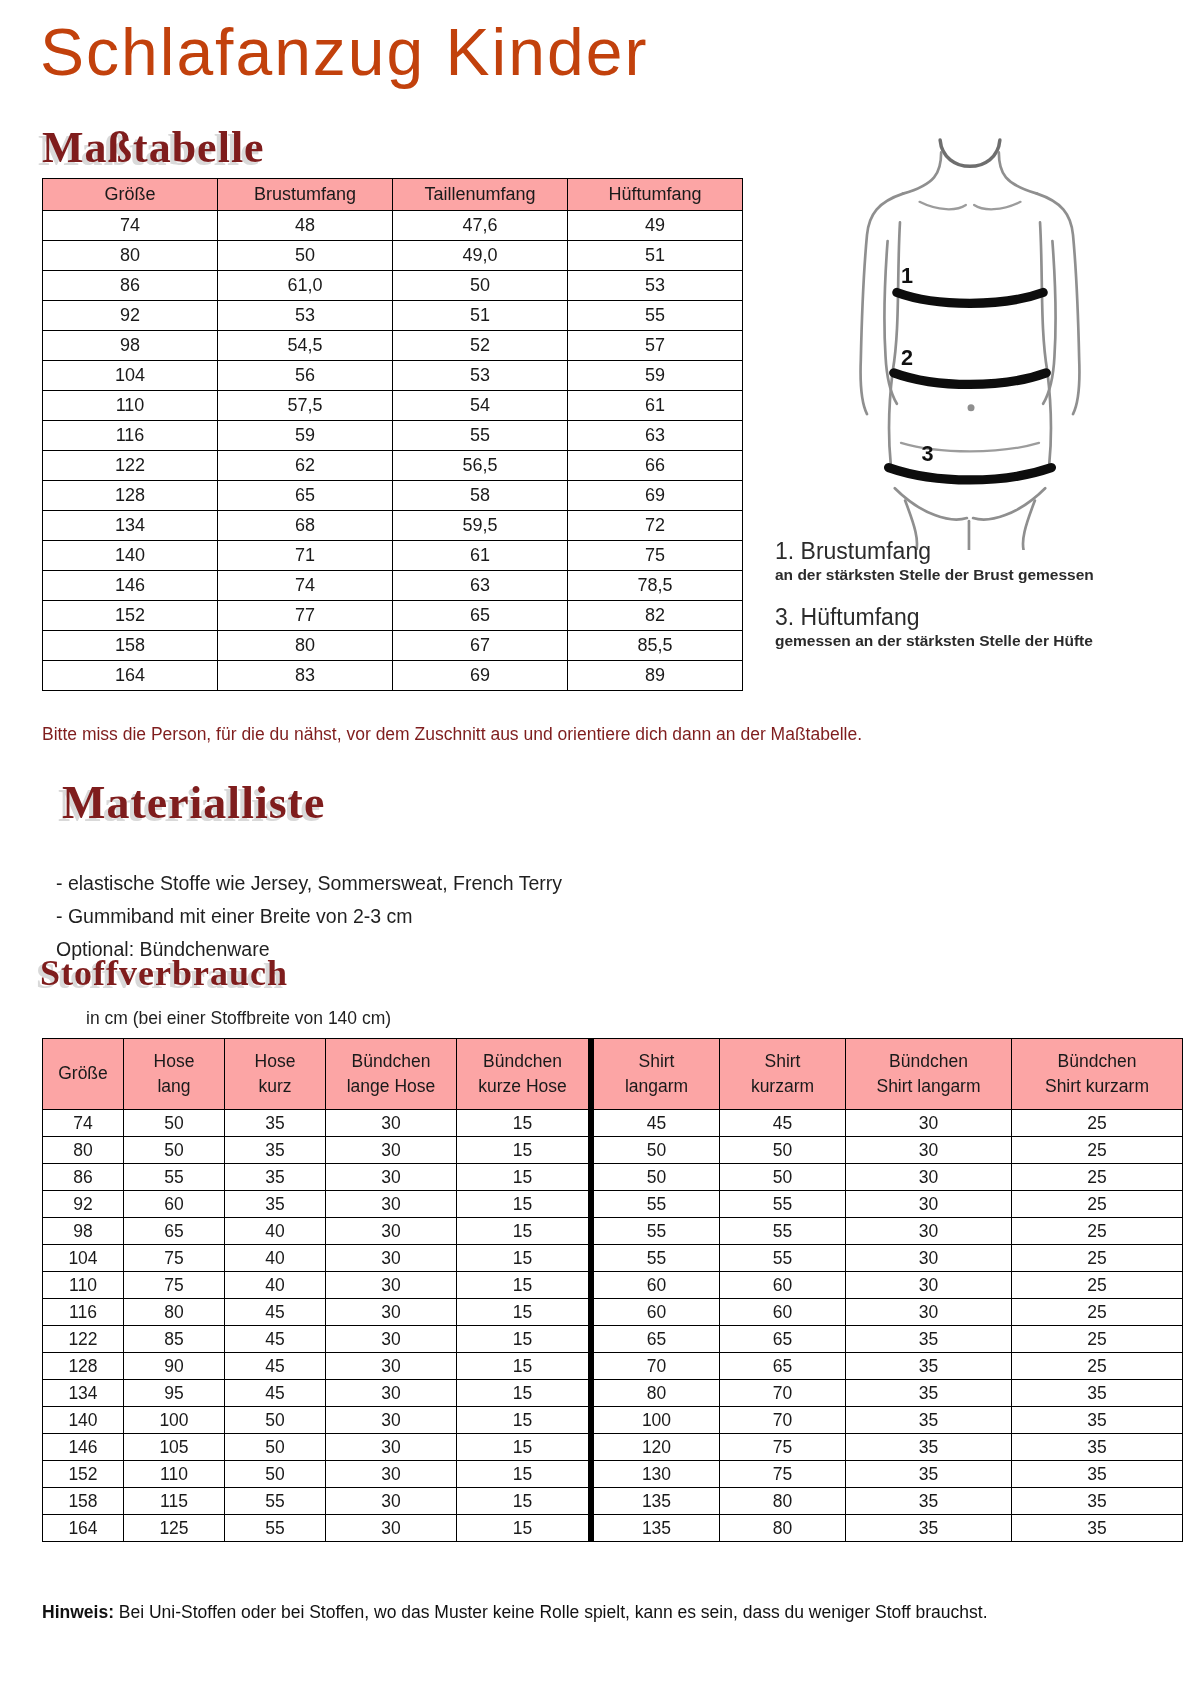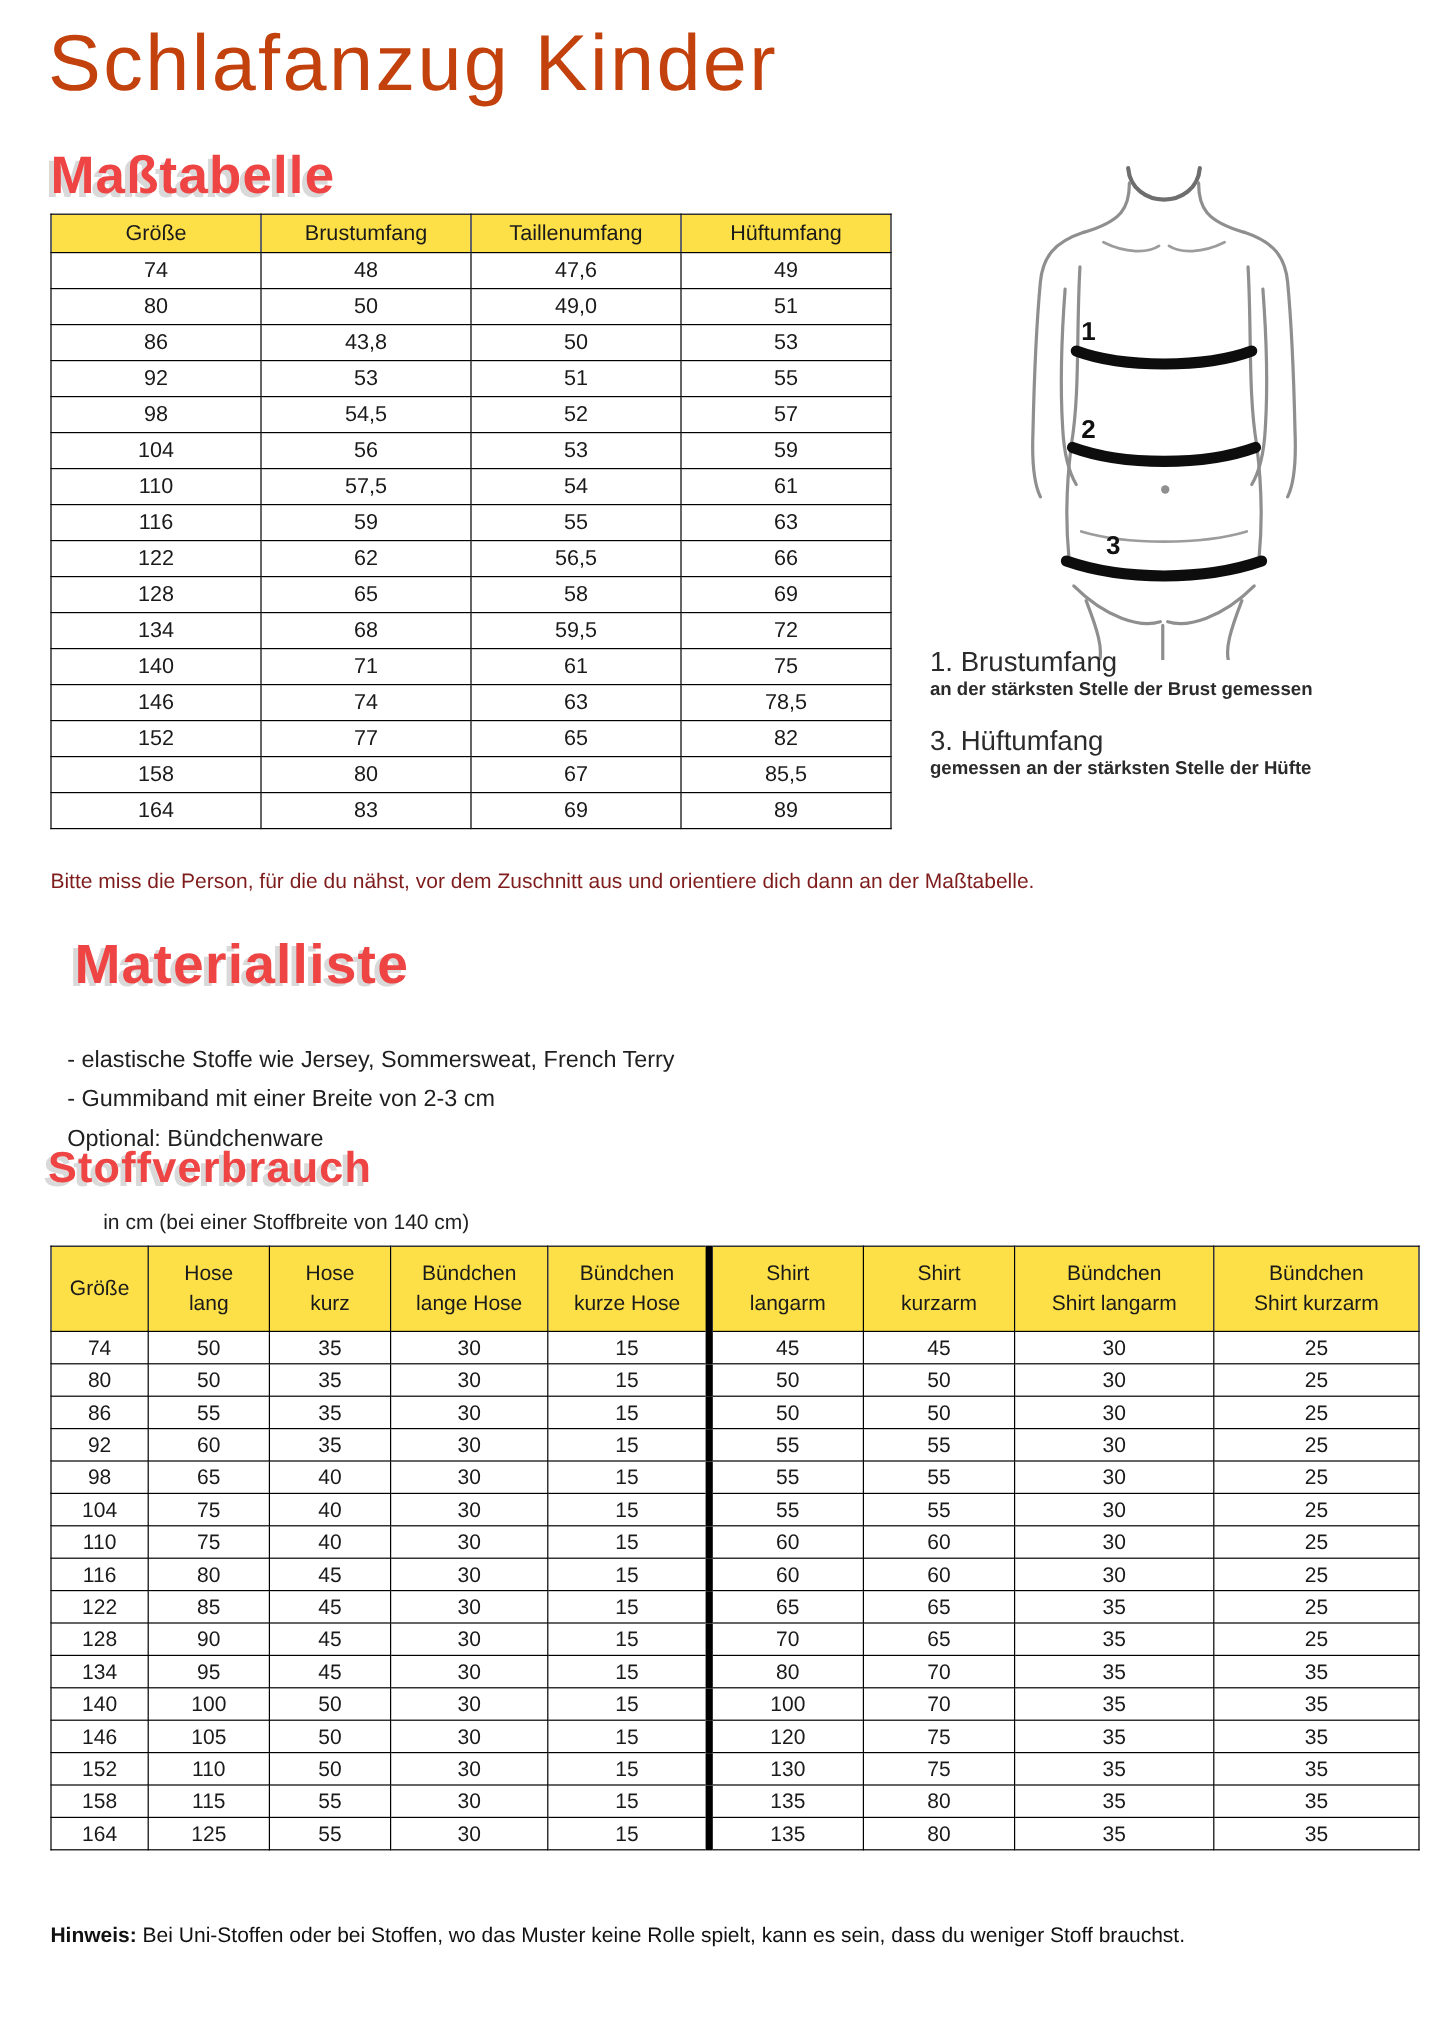--- a/index.html
+++ b/index.html
@@ -4,30 +4,30 @@
 <style>
   html,body{margin:0;padding:0;background:#fff;}
   body{width:1200px;height:1683px;position:relative;font-family:"Liberation Sans",sans-serif;color:#1a1a1a;}
   .abs{position:absolute;}
 
   
   #doc-title{left:40px;top:14px;font-size:66px;font-weight:300;letter-spacing:2px;color:#c2410c;
     font-family:Liberation Sans, sans-serif;}
 
   
-  .fancy{font-family:Liberation Sans, sans-serif;font-weight:bold;color:#ef4444;
+  .fancy{font-family:Liberation Serif, serif;font-weight:bold;color:#7f1d1d;
     text-shadow:-4px 3px 0 #d9d9d9;letter-spacing:1px;}
   #h-masstabelle{left:42px;top:122px;font-size:44px;}
   #h-materialliste{left:62px;top:776px;font-size:46px;}
   #h-stoffverbrauch{left:40px;top:952px;font-size:36px;}
 
   
   table{border-collapse:collapse;background:#fff;table-layout:fixed;}
   th,td{border:1.5px solid #000;text-align:center;padding:0;overflow:hidden;}
-  thead th{background:#fde047;font-weight:normal;}
+  thead th{background:#fca5a5;font-weight:normal;}
   #mass-table{left:42px;top:178px;}
   #mass-table table{width:696px;}
   #mass-table th{height:31px;font-size:18px;}
   #mass-table td{height:29px;font-size:18px;}
   #mass-table th,#mass-table td{width:174px;}
 
   #stoff-table{left:42px;top:1038px;}
   #stoff-table table{width:1126px;}
   #stoff-table th{height:70px;font-size:17.5px;white-space:pre-line;line-height:1.45;}
   #stoff-table td{height:26px;font-size:17.5px;}
@@ -83,21 +83,21 @@
           <td>49</td>
         </tr>
         <tr>
           <td>80</td>
           <td>50</td>
           <td>49,0</td>
           <td>51</td>
         </tr>
         <tr>
           <td>86</td>
-          <td>43,8</td>
+          <td>61,0</td>
           <td>50</td>
           <td>53</td>
         </tr>
         <tr>
           <td>92</td>
           <td>53</td>
           <td>51</td>
           <td>55</td>
         </tr>
         <tr>

